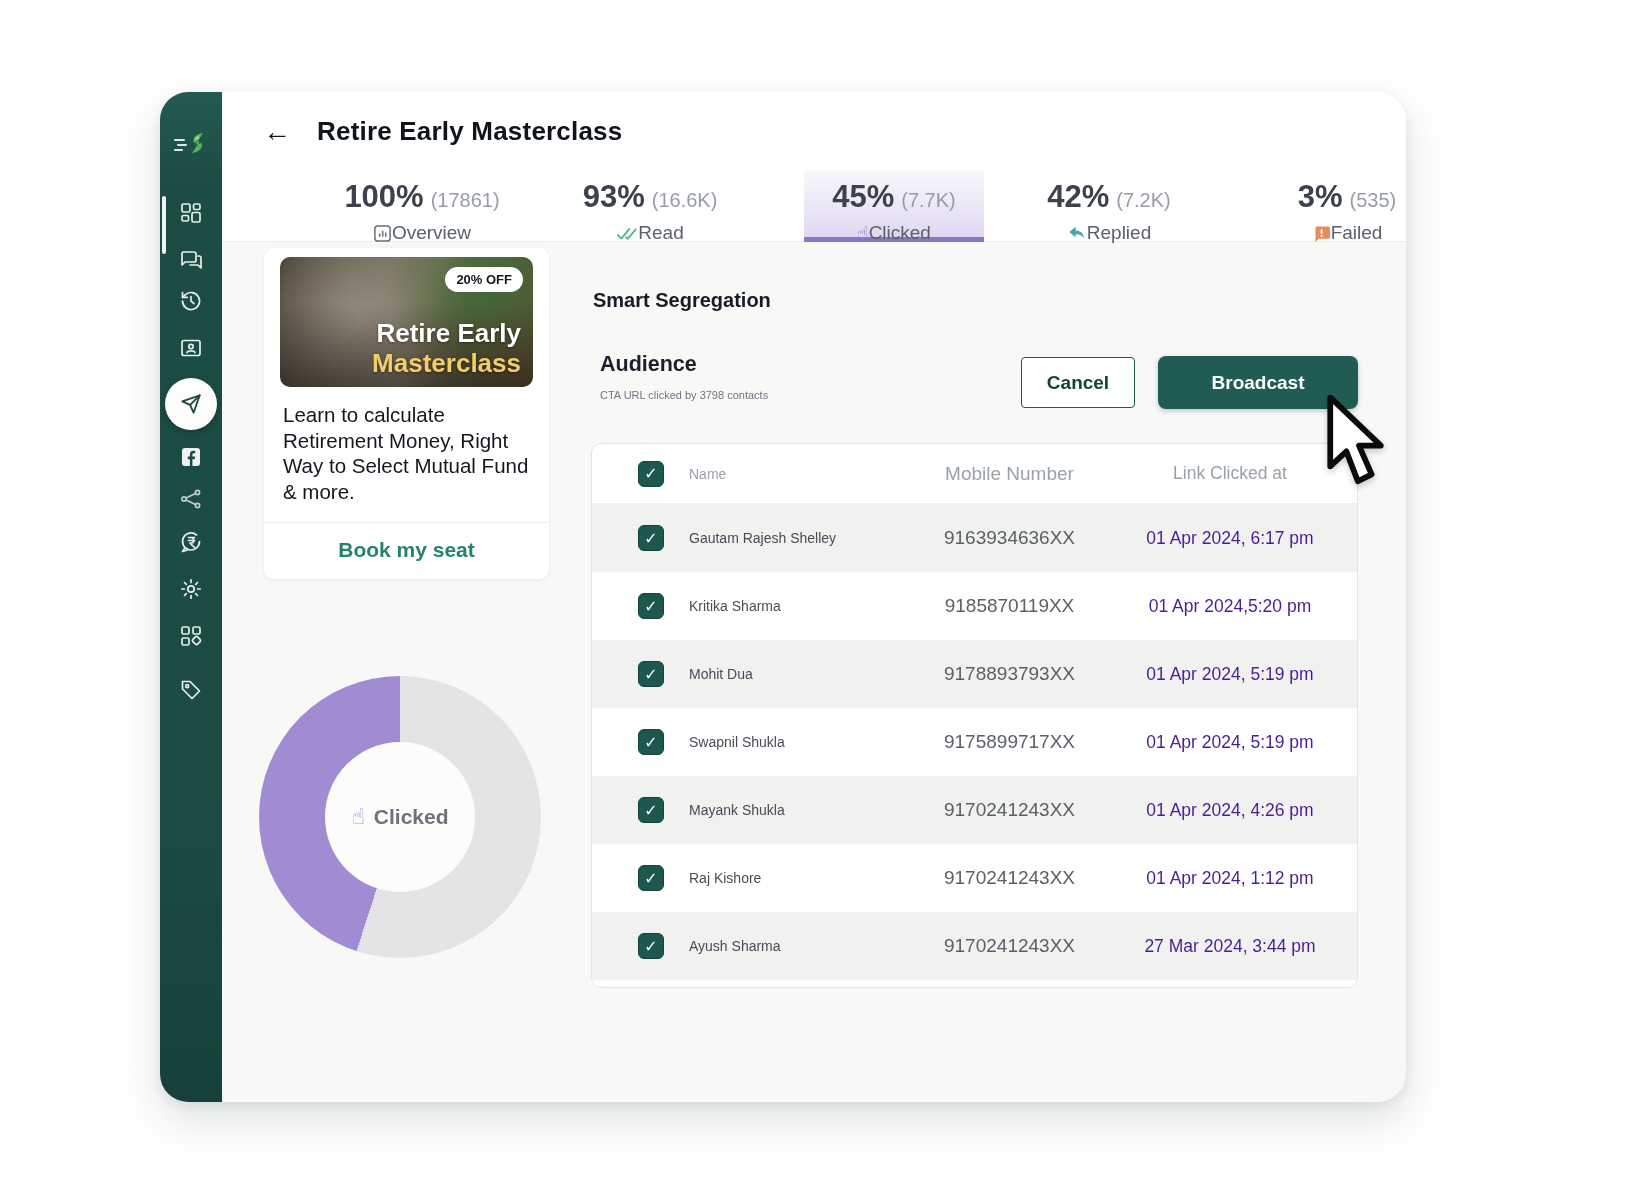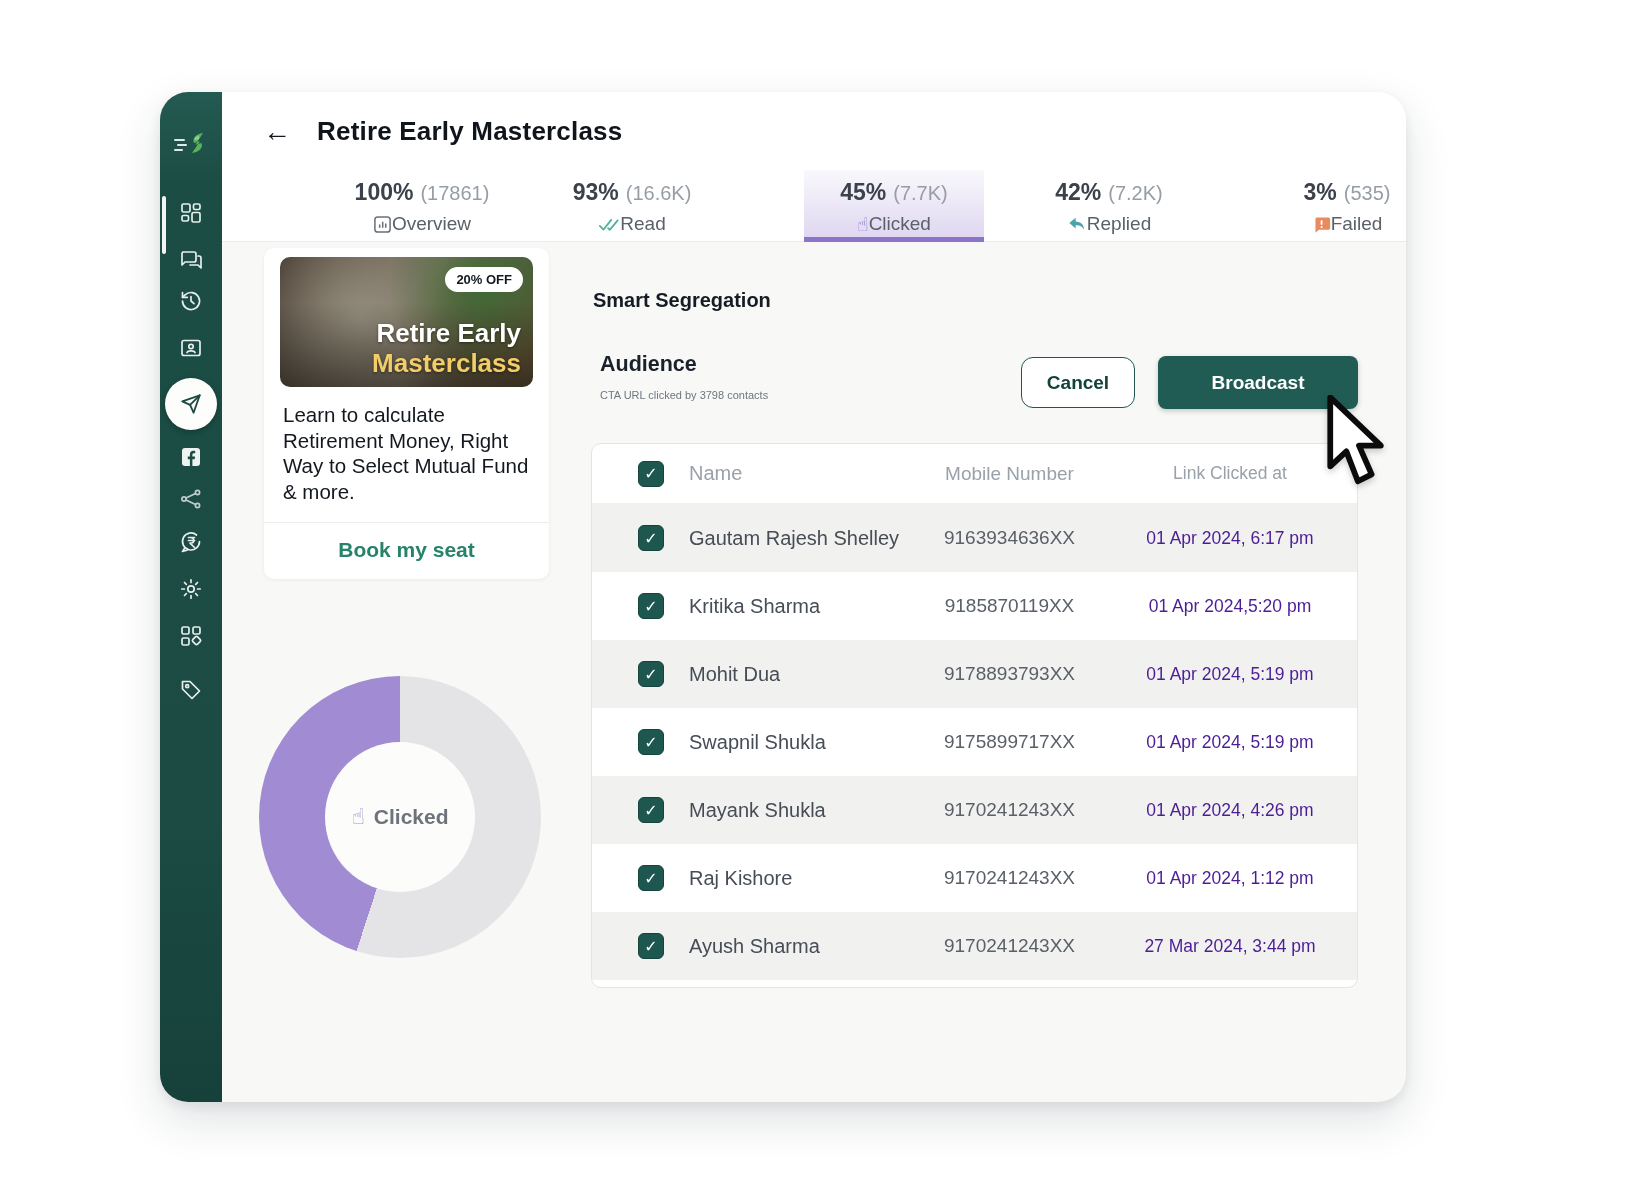--- a/index.html
+++ b/index.html
@@ -31,21 +31,21 @@
   .header { position: absolute; left: 62px; top: 0; width: 1184px; height: 150px;
             background: #ffffff; border-bottom: 1px solid #ececec; }
   .title-row { position: absolute; left: 41px; top: 24px; display: flex; align-items: center; gap: 26px; }
   .back-arrow { font-size: 28px; color: #14181f; cursor: pointer; line-height: 1; }
   .page-title { font-size: 26px; font-weight: 700; color: #10151c; letter-spacing: .2px; }
 
   .tab { position: absolute; top: 78px; height: 72px; width: 180px;
          display: flex; flex-direction: column; align-items: center; justify-content: flex-start;
          gap: 7px; padding-top: 9px; cursor: pointer; }
   .tab .val-row { display: flex; align-items: baseline; gap: 7px; }
-  .tab .val { font-size: 23px; font-weight: 700; color: #3b424b; }
+  .tab .val { font-size: 31px; font-weight: 700; color: #3b424b; }
   .tab .cnt { font-size: 20px; font-weight: 400; color: #979da5; }
   .tab .lbl-row { display: flex; align-items: center; gap: 0; }
   .tab .lbl { font-size: 19px; font-weight: 500; color: #5a616b; }
   .tab.active { background: linear-gradient(180deg, rgba(161,139,211,.06) 0%, rgba(161,139,211,.34) 100%);
                 border-bottom: 5px solid #8d74cb; border-radius: 2px 2px 0 0; }
   .tab-icn svg { display: block; }
   .tap-glyph { font-family: "DejaVu Sans", sans-serif; color: #8d74cb; font-size: 19px; line-height: 1; }
 
   
   .promo-card { position: absolute; left: 104px; top: 156px; width: 285px; background: #ffffff;
@@ -73,42 +73,42 @@
                 transform: translate(-50%,-50%); background: #fcfcfb; border-radius: 50%;
                 display: flex; align-items: center; justify-content: center; gap: 9px; }
   .donut-label { font-size: 21px; font-weight: 700; color: #6d727b; }
   .donut-icn { font-family: "DejaVu Sans", sans-serif; font-size: 22px; color: #a18bd3; line-height: 1; }
 
   
   .seg-title { position: absolute; left: 433px; top: 197px; font-size: 20px; font-weight: 700; color: #161c25; }
   .aud-label { position: absolute; left: 440px; top: 260px; font-size: 21.5px; font-weight: 700; color: #1b212a; }
   .aud-sub   { position: absolute; left: 440px; top: 297px; font-size: 11px; color: #6f7680; }
   .btn-cancel { position: absolute; left: 861px; top: 265px; width: 114px; height: 51px;
-                background: #ffffff; border: 1.6px solid #20564e; border-radius: 12px;
+                background: #ffffff; border: 1.6px solid #20564e; border-radius: 4px;
                 font-size: 19px; font-weight: 600; color: #12423c; cursor: pointer;
                 display: flex; align-items: center; justify-content: center;
                 font-family: "Liberation Sans", sans-serif; }
   .btn-broadcast { position: absolute; left: 998px; top: 264px; width: 200px; height: 53px;
                    background: #215c54; border: none; border-radius: 8px;
                    font-size: 19px; font-weight: 600; color: #ffffff; cursor: pointer;
                    display: flex; align-items: center; justify-content: center;
                    font-family: "Liberation Sans", sans-serif; box-shadow: 0 2px 5px rgba(20,60,50,.25); }
 
   
   .table { position: absolute; left: 431px; top: 351px; width: 767px; height: 545px;
            background: #ffffff; border: 1px solid #e4e4e2; border-radius: 10px; overflow: hidden; }
   .t-row { display: grid; grid-template-columns: 76px 250px 183px 258px; align-items: center; height: 68px; }
   .t-head { height: 60px; border-bottom: 1px solid #efefee; }
   .t-head .t-name, .t-head .t-mob, .t-head .t-date { color: #9aa1a9; font-weight: 500; }
   .t-row.alt { background: #f1f1f0; }
   .cb-cell { display: flex; justify-content: flex-end; padding-right: 4px; }
   .checkbox { width: 26px; height: 26px; border-radius: 6px; background: #1e574f;
               border: 1px solid #16443d; color: #ffffff; font-size: 16px; font-weight: 700;
               display: flex; align-items: center; justify-content: center; cursor: pointer; }
-  .t-name { padding-left: 21px; font-size: 20px; color: #474d56; }
+  .t-name { padding-left: 21px; font-size: 14px; color: #474d56; }
   .t-mob  { text-align: center; font-size: 19px; color: #5a6068; }
   .t-date { text-align: center; font-size: 17.5px; color: #4c1d95; }
 
   
   .cursor { position: absolute; left: 1164px; top: 303px; width: 70px; height: 92px;
             filter: drop-shadow(0 3px 3px rgba(0,0,0,.2)); pointer-events: none; }
 </style>
 </head>
 <body>
 
@@ -225,21 +225,21 @@
                 <rect x="2" y="2" width="16" height="16" rx="3"></rect>
                 <line x1="7" y1="13.5" x2="7" y2="10"></line>
                 <line x1="10.2" y1="13.5" x2="10.2" y2="7"></line>
                 <line x1="13.4" y1="13.5" x2="13.4" y2="9"></line>
               </svg>
             </span>
           <span class="lbl">Overview</span>
         </div>
       </div>
 
-      <div class="tab" style="left:320px">
+      <div class="tab" style="left:338px">
         <div class="val-row">
             <span class="val">93%</span>
             <span class="cnt">(16.6K)</span>
           </div>
         <div class="lbl-row">
           <span class="tab-icn">
               <svg width="22" height="17" viewBox="0 0 24 18" fill="none" stroke="#52b39a" stroke-width="2" stroke-linecap="round" stroke-linejoin="round">
                 <path d="M2 10.5l4 4L14.5 4"></path>
                 <path d="M11 13l1.8 1.8L21.5 4.5"></path>
               </svg>

